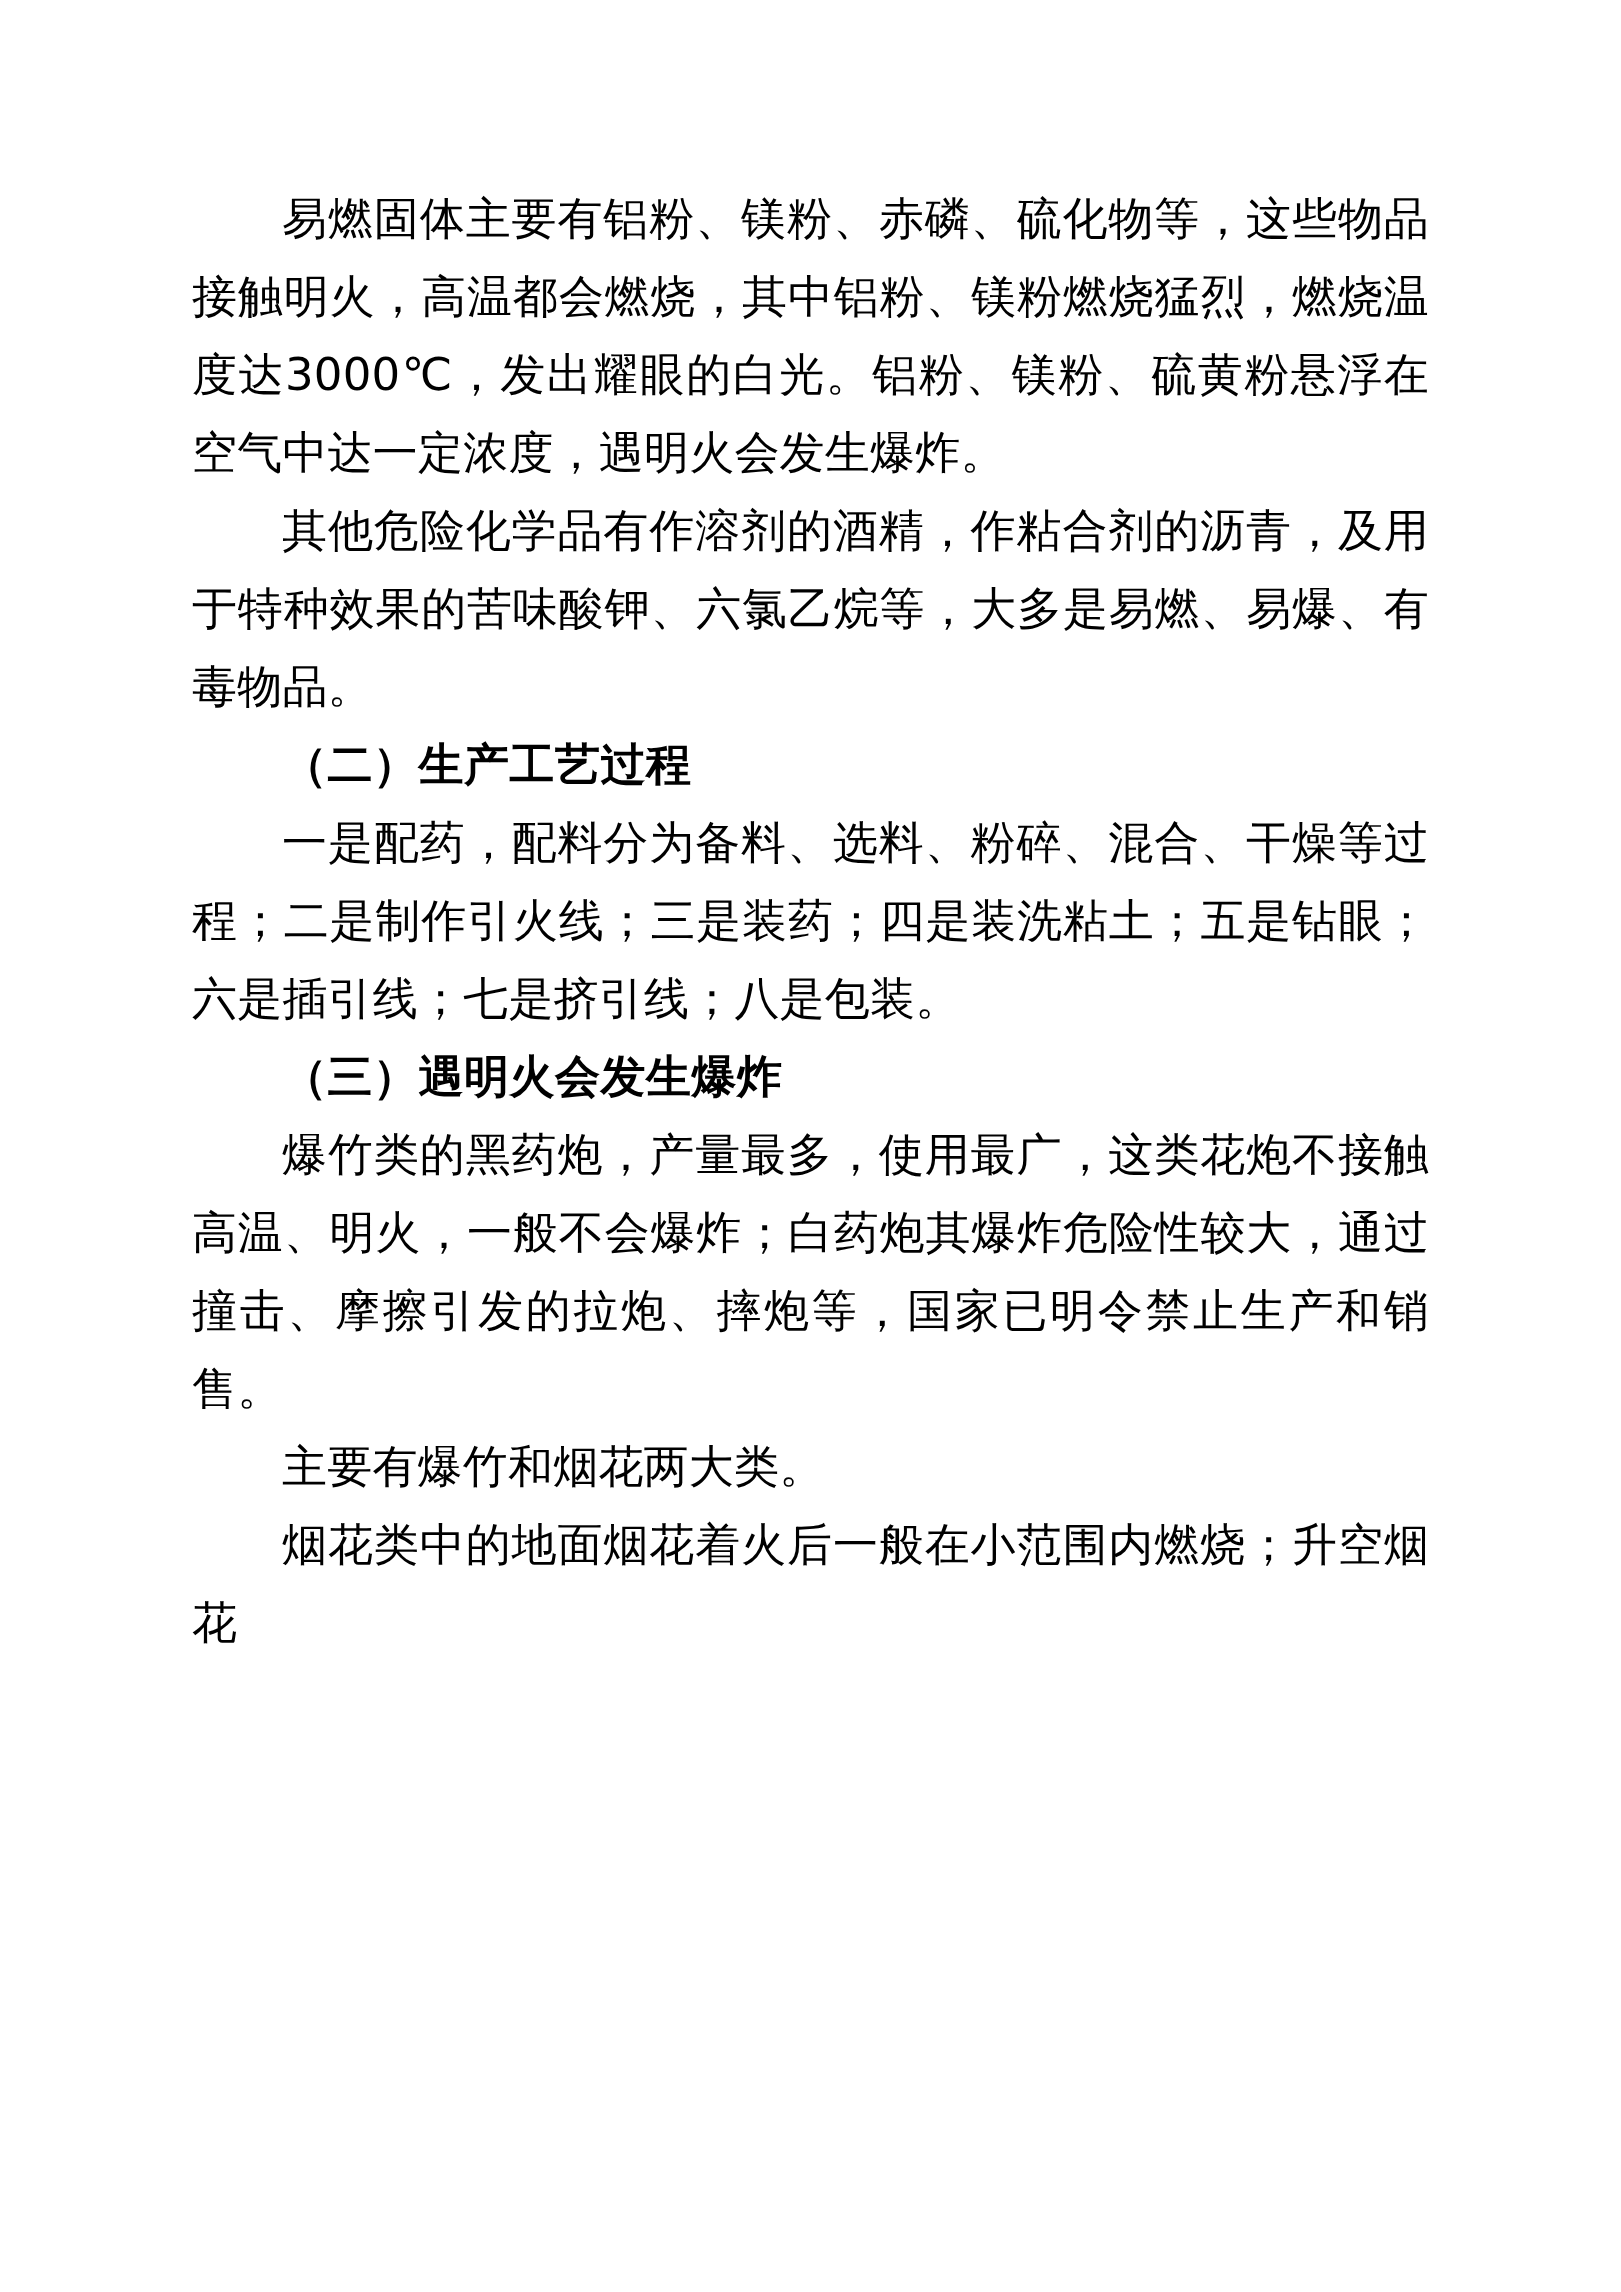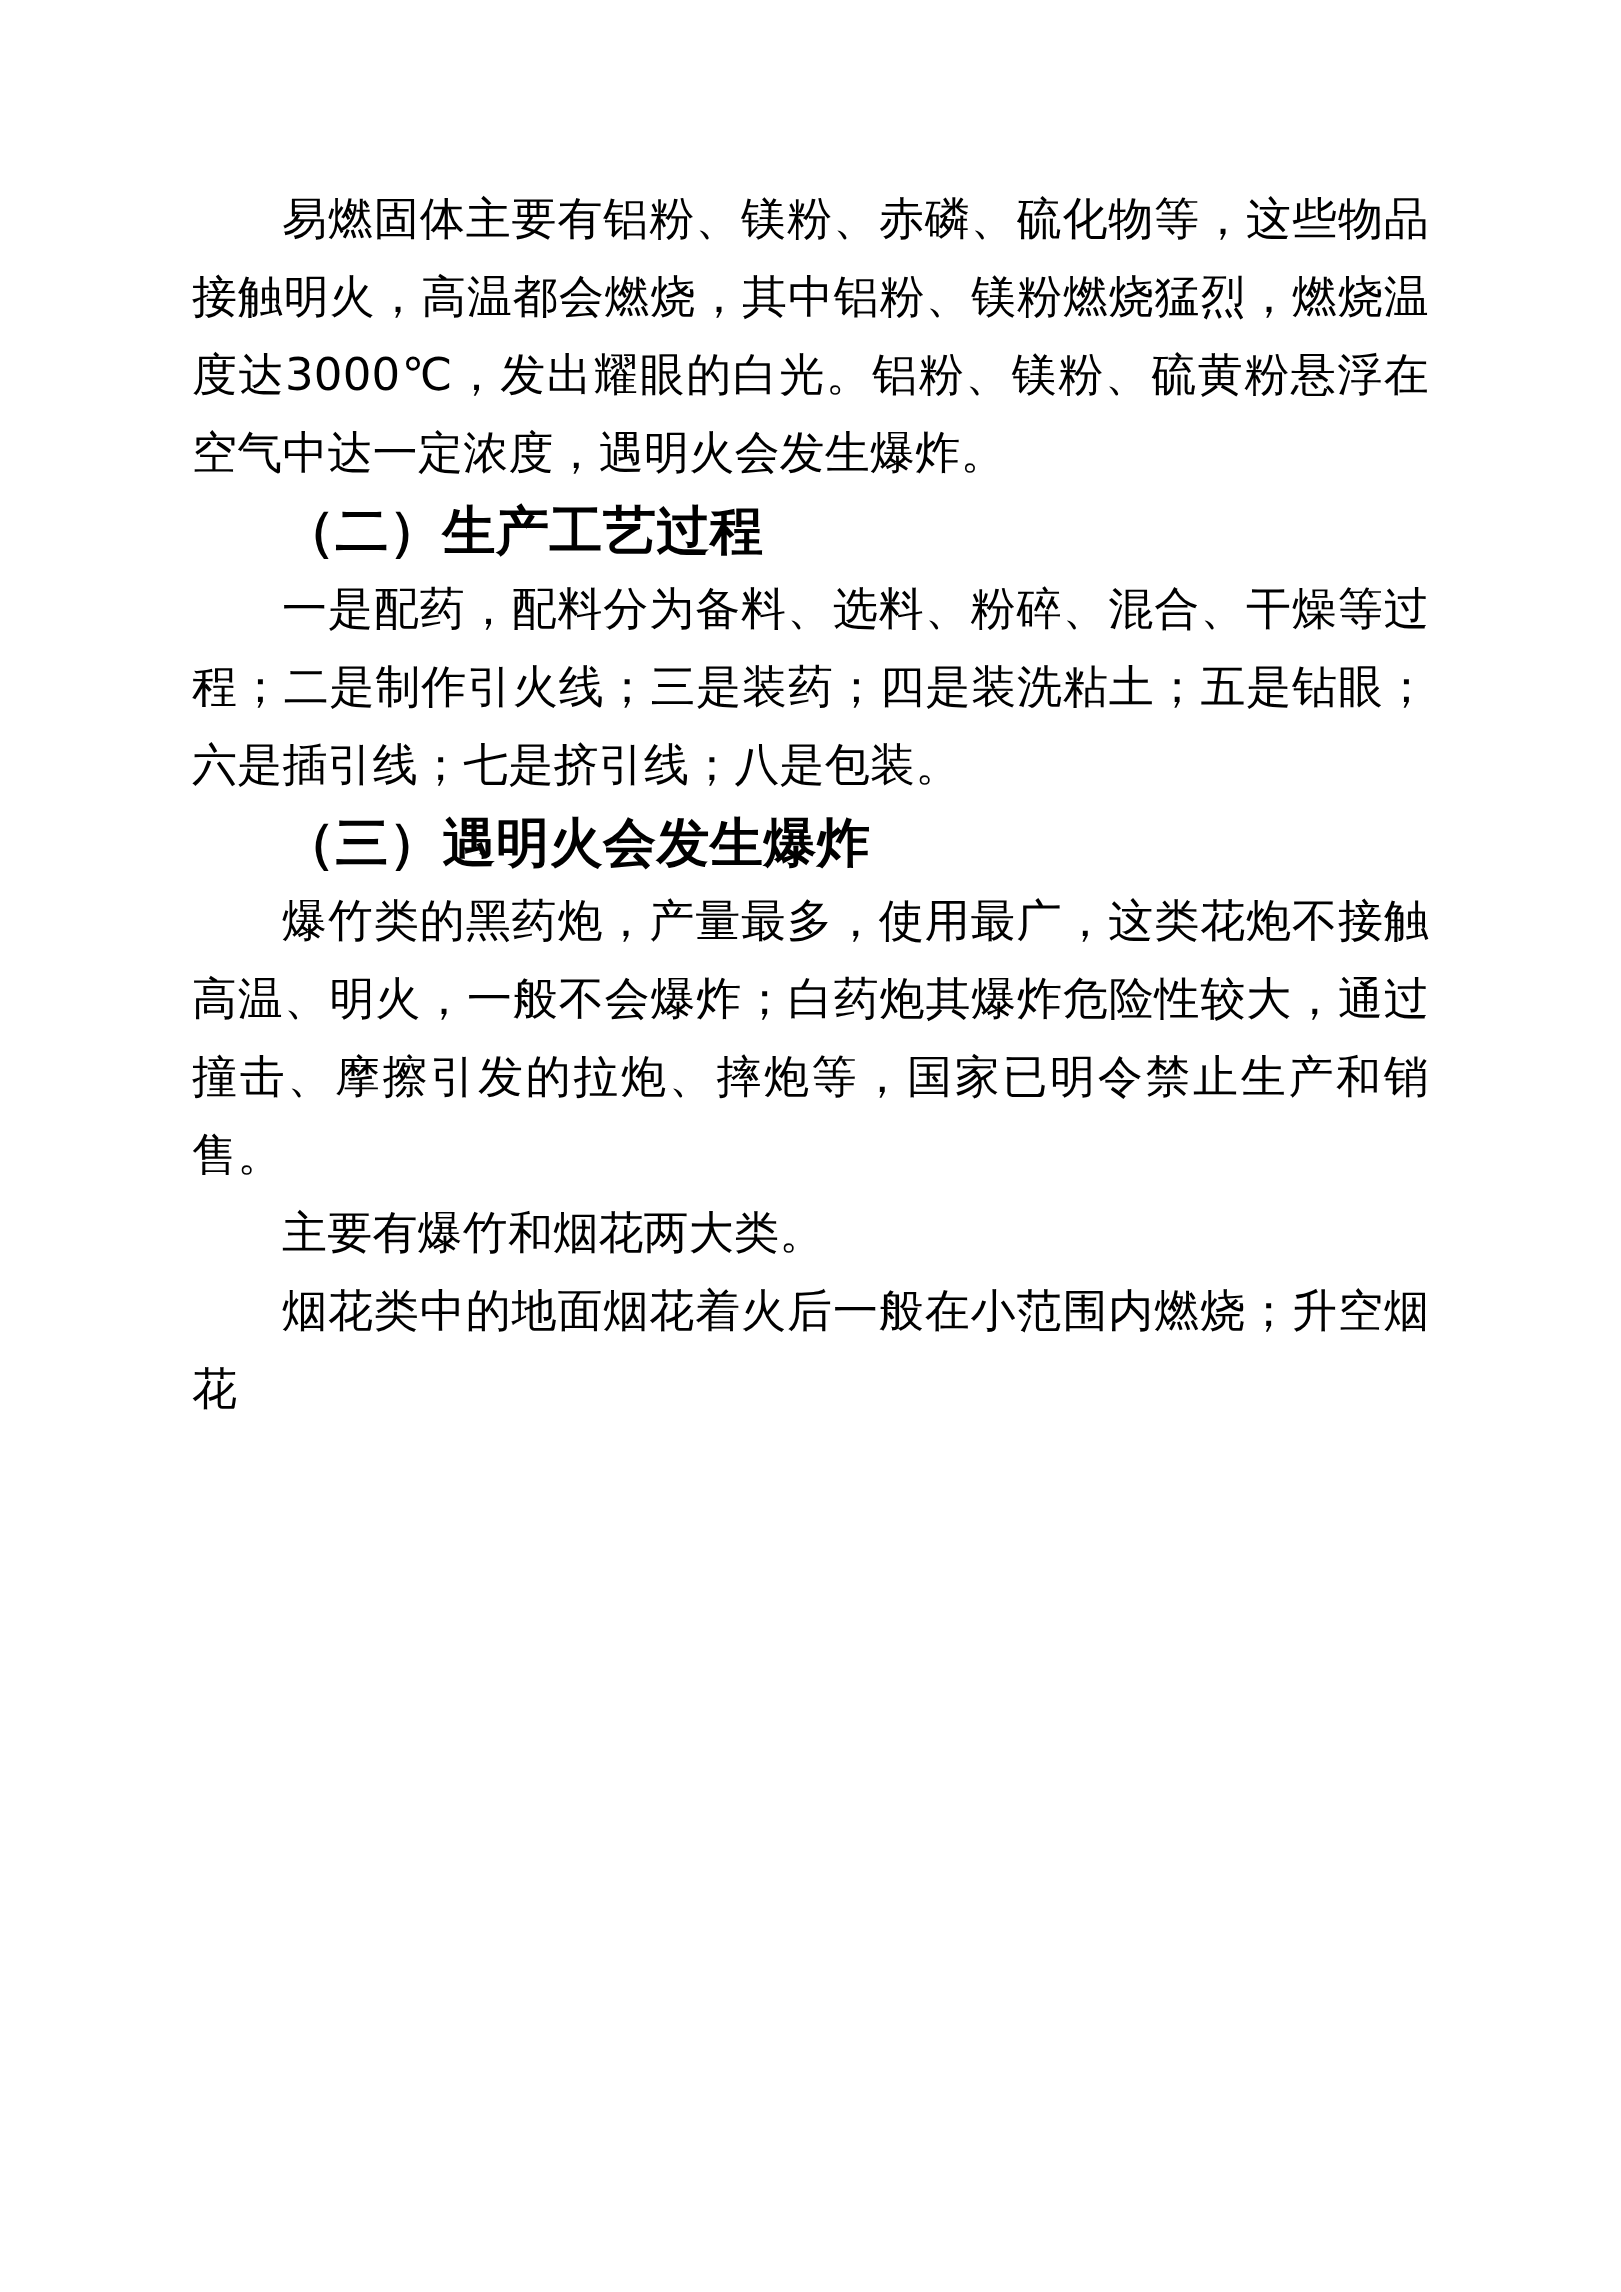--- a/index.html
+++ b/index.html
@@ -35,36 +35,37 @@
     line-height: 78px;
     text-align: justify;
     text-justify: inter-ideograph;
     text-indent: 90px;
     letter-spacing: 0.2px;
     font-weight: 400;
     word-break: break-all;
   }
   h2.heading {
     margin: 0;
-    font-size: 53px;
+    font-size: 45px;
     line-height: 78px;
     font-weight: 700;
     text-indent: 90px;
     letter-spacing: 0.5px;
     text-align: left;
   }
 </style>
 </head>
 <body>
 
 <div class="page">
   <div class="doc-body">
 
     <p class="para">易燃固体主要有铝粉、镁粉、赤磷、硫化物等，这些物品接触明火，高温都会燃烧，其中铝粉、镁粉燃烧猛烈，燃烧温度达3000℃，发出耀眼的白光。铝粉、镁粉、硫黄粉悬浮在空气中达一定浓度，遇明火会发生爆炸。</p>
 
+    <p class="para">其他危险化学品有作溶剂的酒精，作粘合剂的沥青，及用于特种效果的苦味酸钾、六氯乙烷等，大多是易燃、易爆、有毒物品。</p>
 
     <h2 class="heading">（二）生产工艺过程</h2>
 
     <p class="para">一是配药，配料分为备料、选料、粉碎、混合、干燥等过程；二是制作引火线；三是装药；四是装洗粘土；五是钻眼；六是插引线；七是挤引线；八是包装。</p>
 
 
     <h2 class="heading">（三）遇明火会发生爆炸</h2>
 
     <p class="para">爆竹类的黑药炮，产量最多，使用最广，这类花炮不接触高温、明火，一般不会爆炸；白药炮其爆炸危险性较大，通过撞击、摩擦引发的拉炮、摔炮等，国家已明令禁止生产和销售。</p>
 

